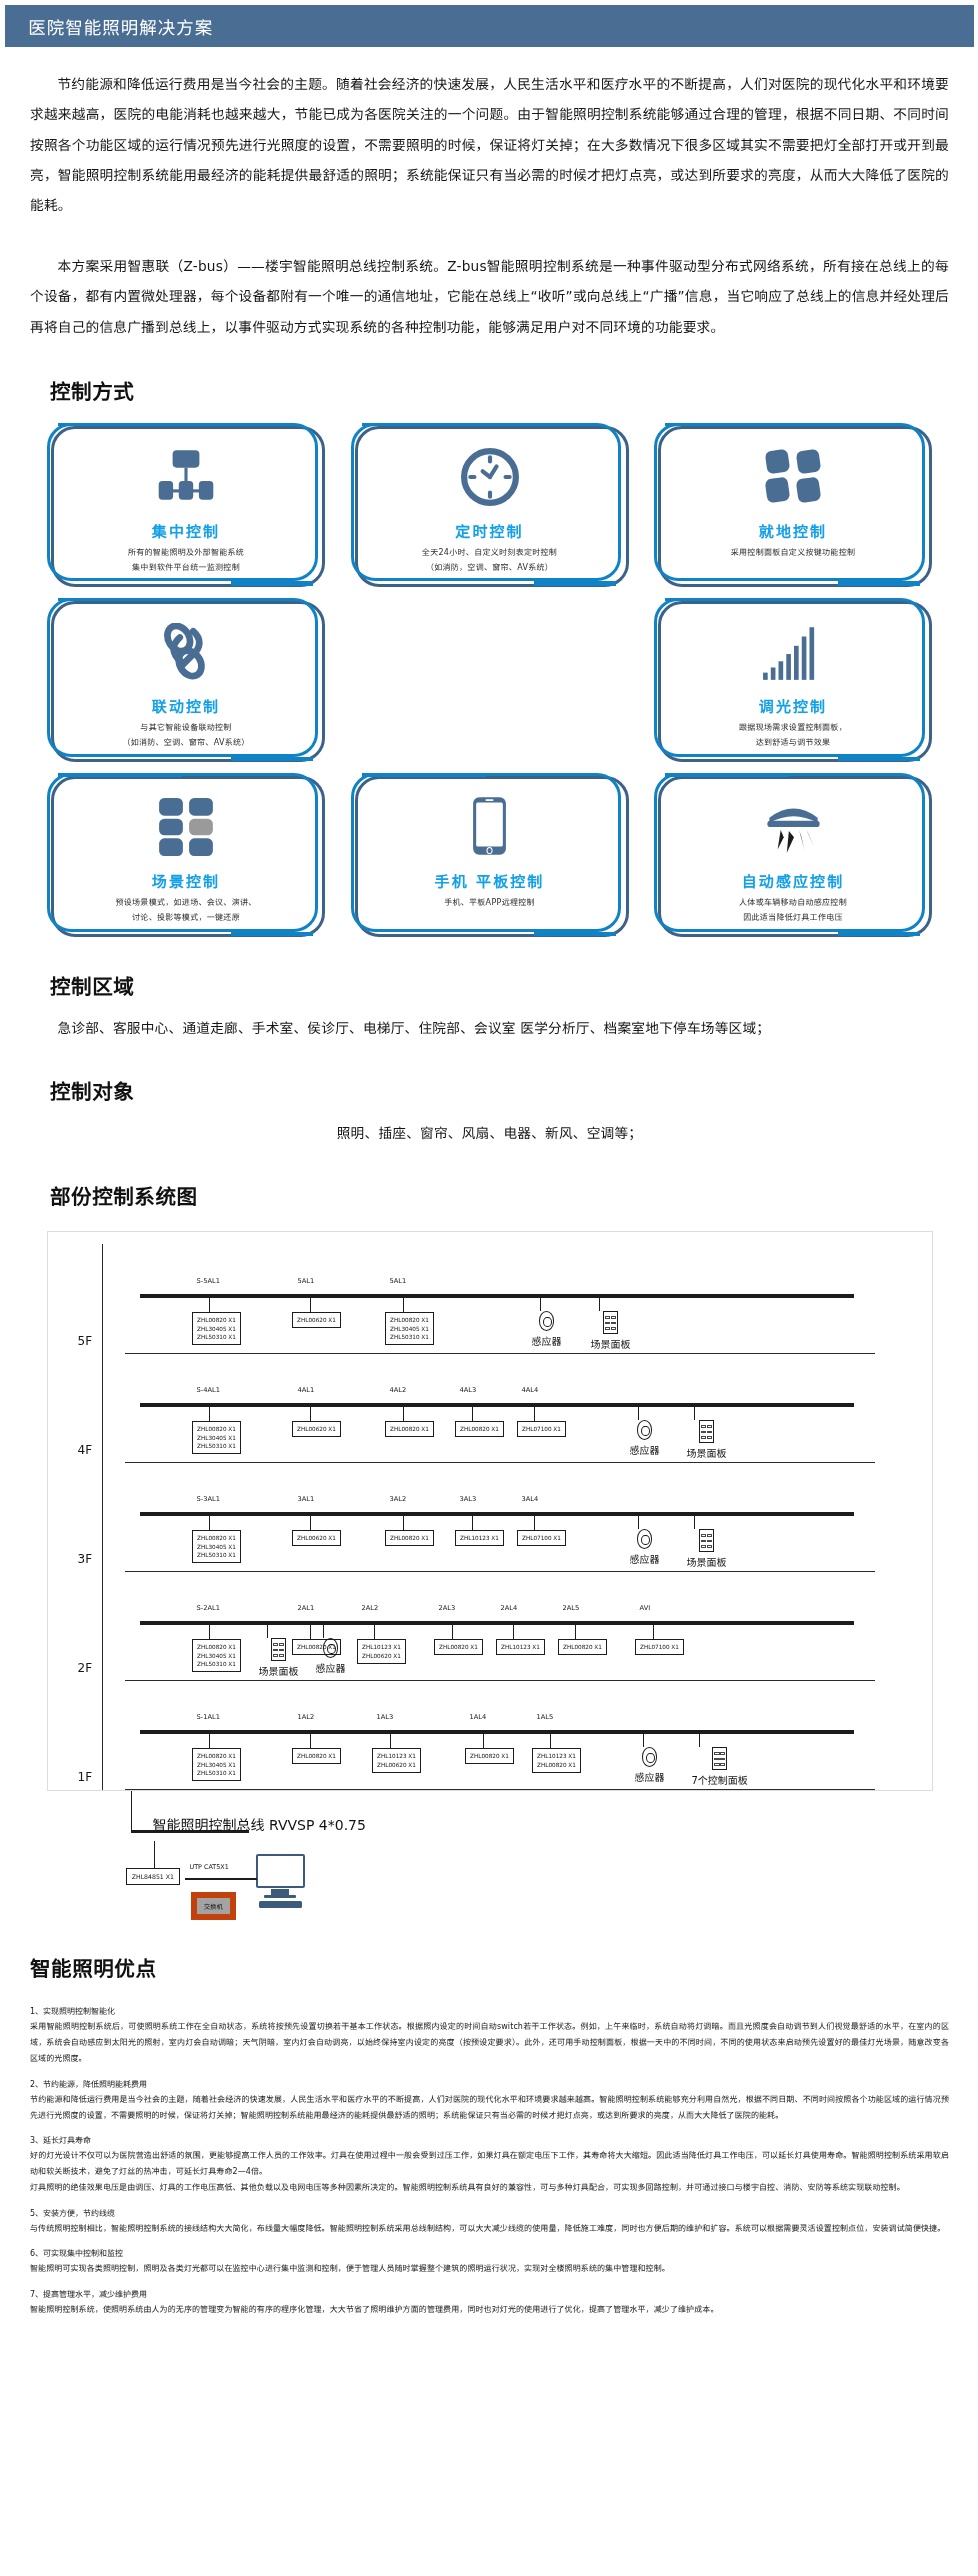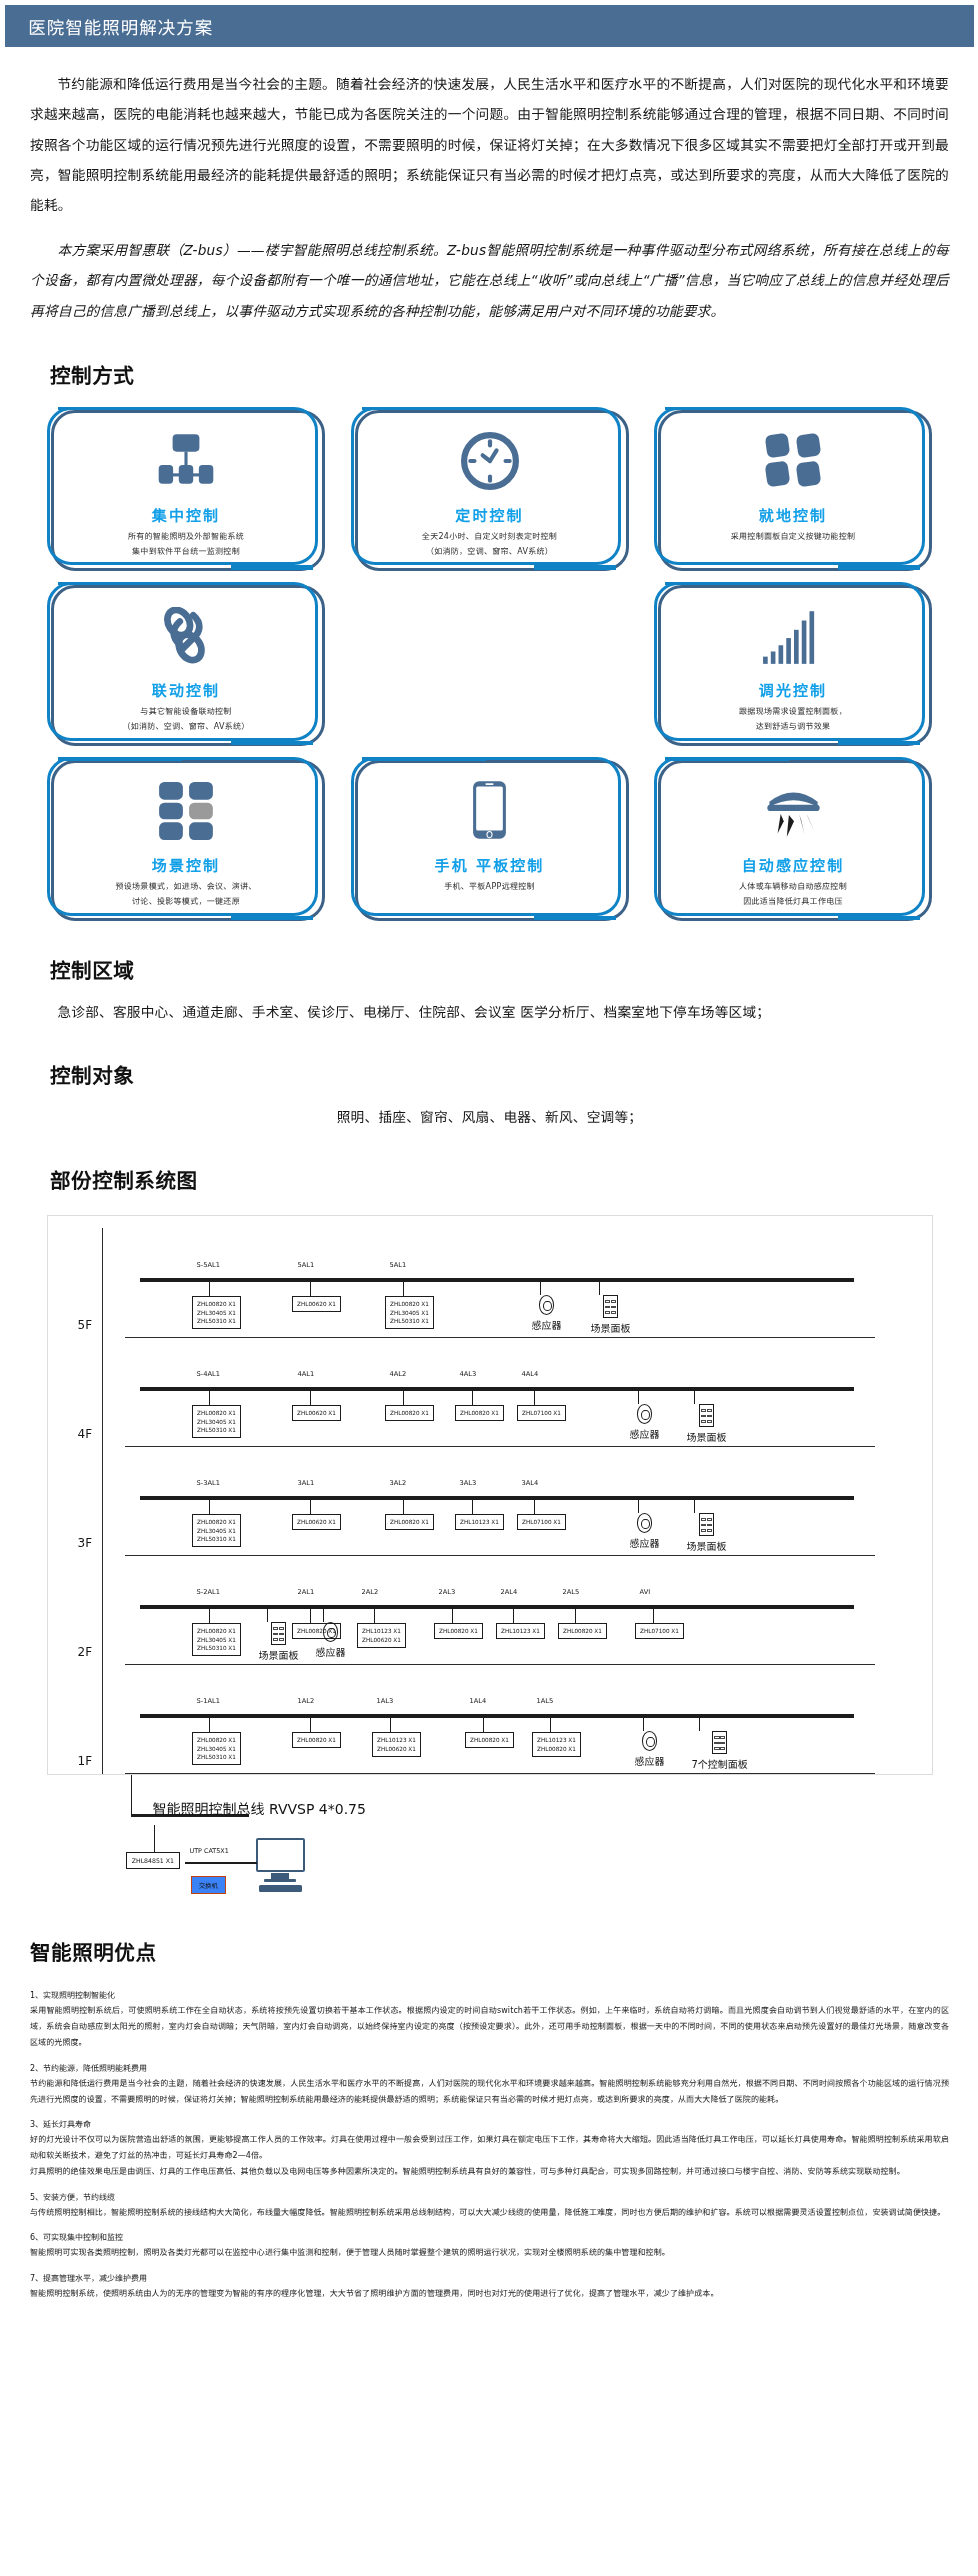--- a/index.html
+++ b/index.html
@@ -33,21 +33,21 @@
     padding: 21.6px 30px 0 30px;
   }
   .intro p {
     font-size: 13.7px;
     line-height: 2.22;
     text-align: justify;
     text-indent: 2em;
     color: #161616;
     letter-spacing: 0.2px;
   }
-  .intro p + p { margin-top: 14px; font-style: italic; }
+  .intro p + p { margin-top: 30px; }
 
   
   h2.section-heading {
     font-size: 20.6px;
     font-weight: 700;
     color: #111111;
     padding: 0 30px;
     letter-spacing: 0.5px;
   }
   .sec-gap-top { margin-top: 33px; margin-left: 20px; }
@@ -270,22 +270,22 @@
     white-space: nowrap;
   }
   .cat5-label {
     position: absolute;
     font-size: 6.4px;
     color: #141414;
     white-space: nowrap;
   }
   .switch-box {
     position: absolute;
-    border: 1px solid #c2410c;
-    background: #3b82f6;
+    border: 6px solid #c2410c;
+    background: #a3a3a3;
     font-size: 6.4px;
     padding: 3.1px 7.2px;
     text-align: center;
     color: #121212;
     white-space: nowrap;
   }
   .monitor {
     position: absolute;
   }
   .monitor .screen {

